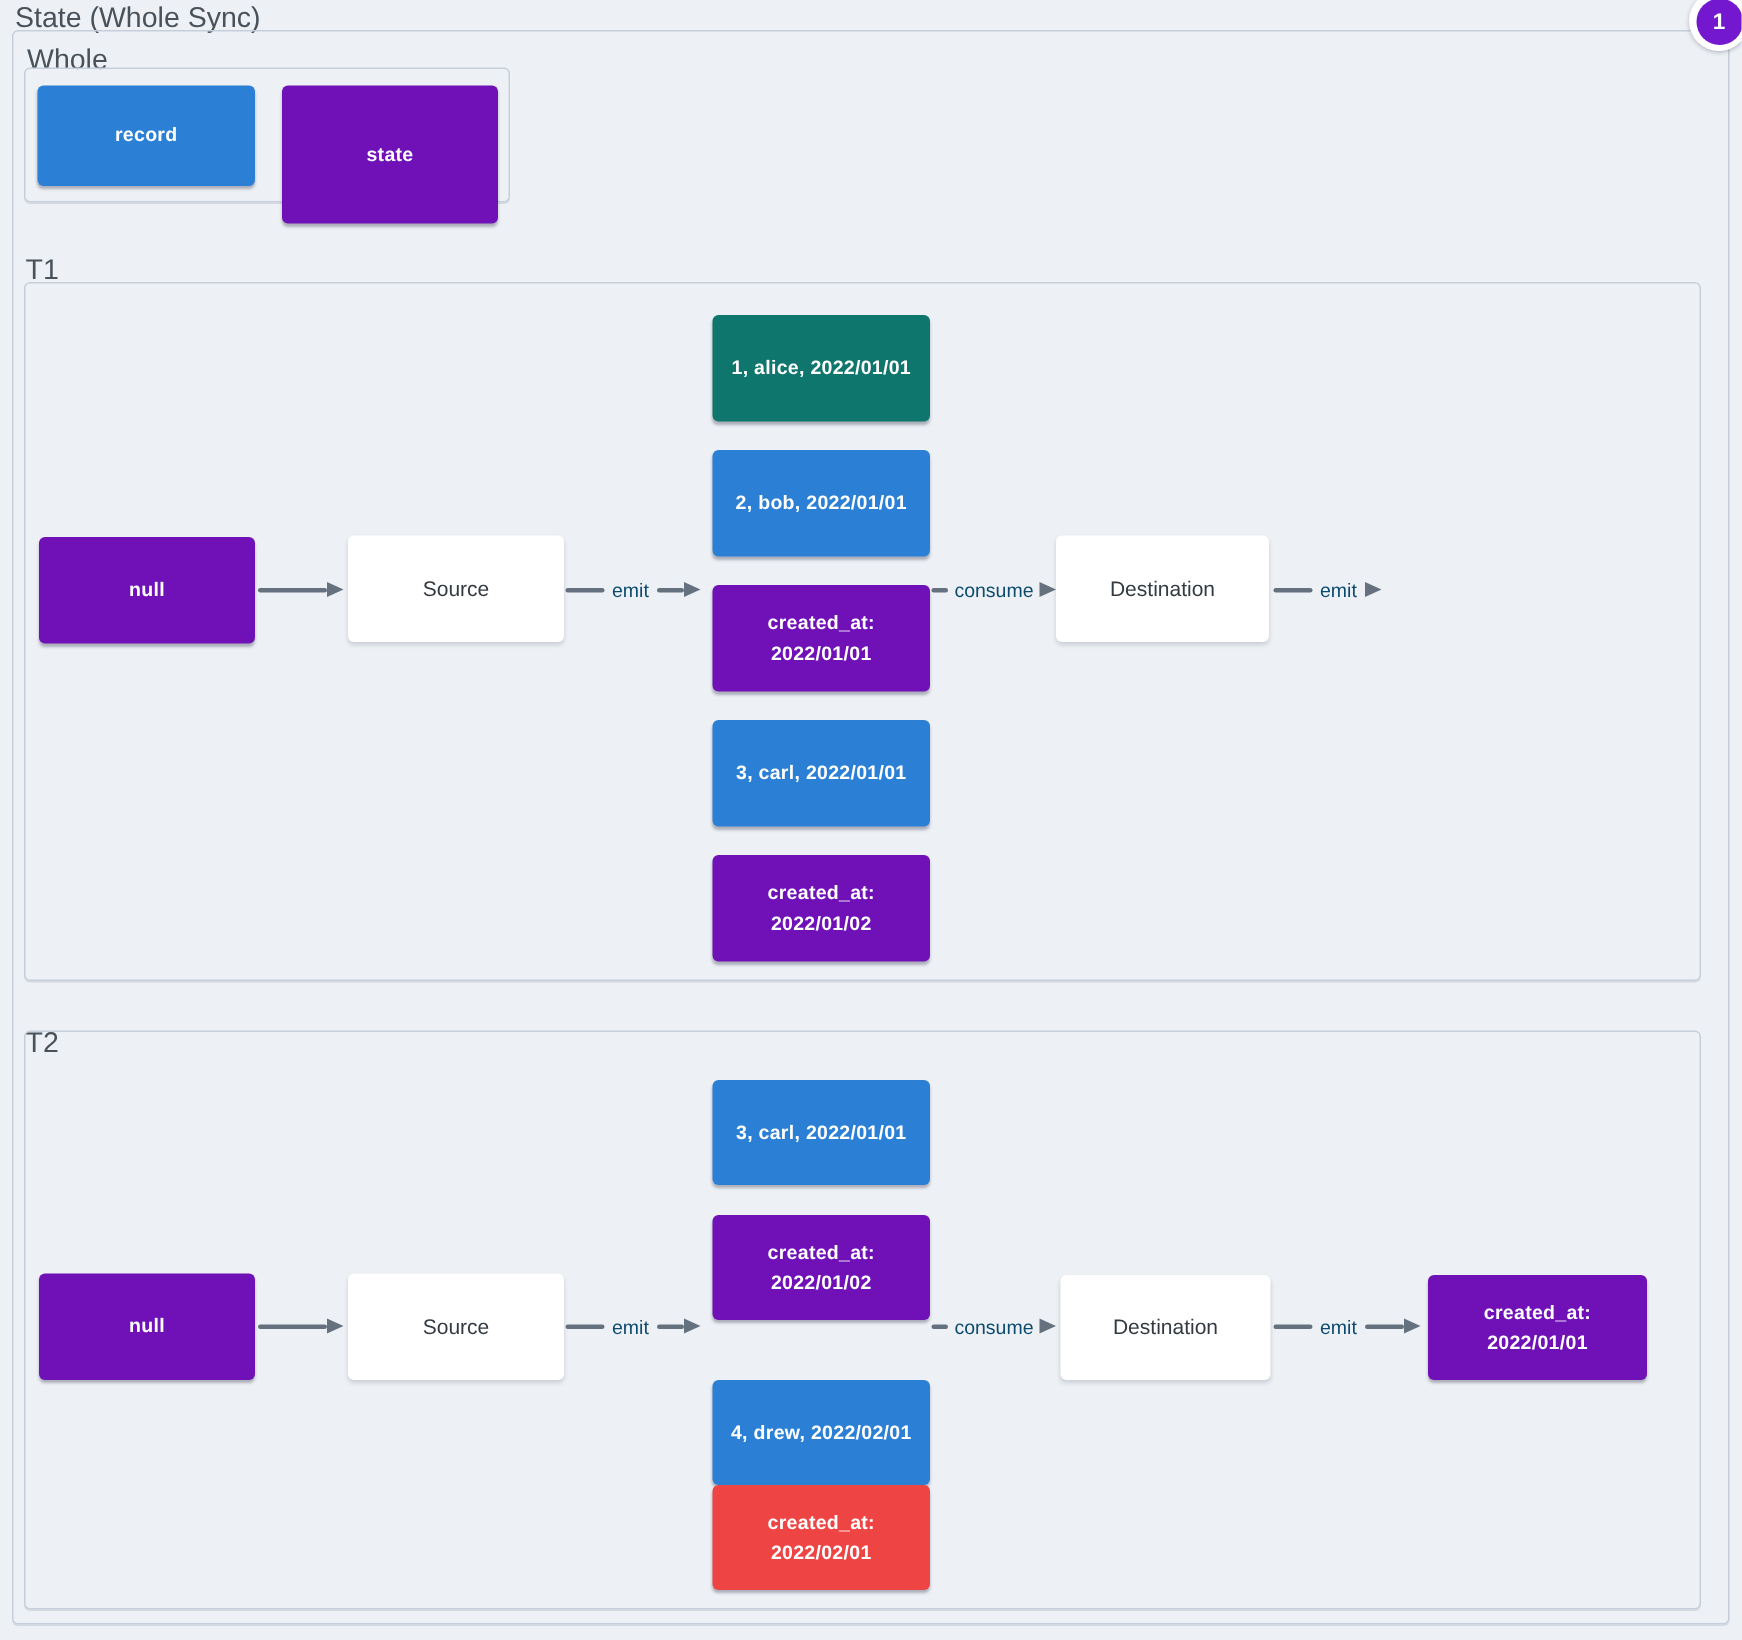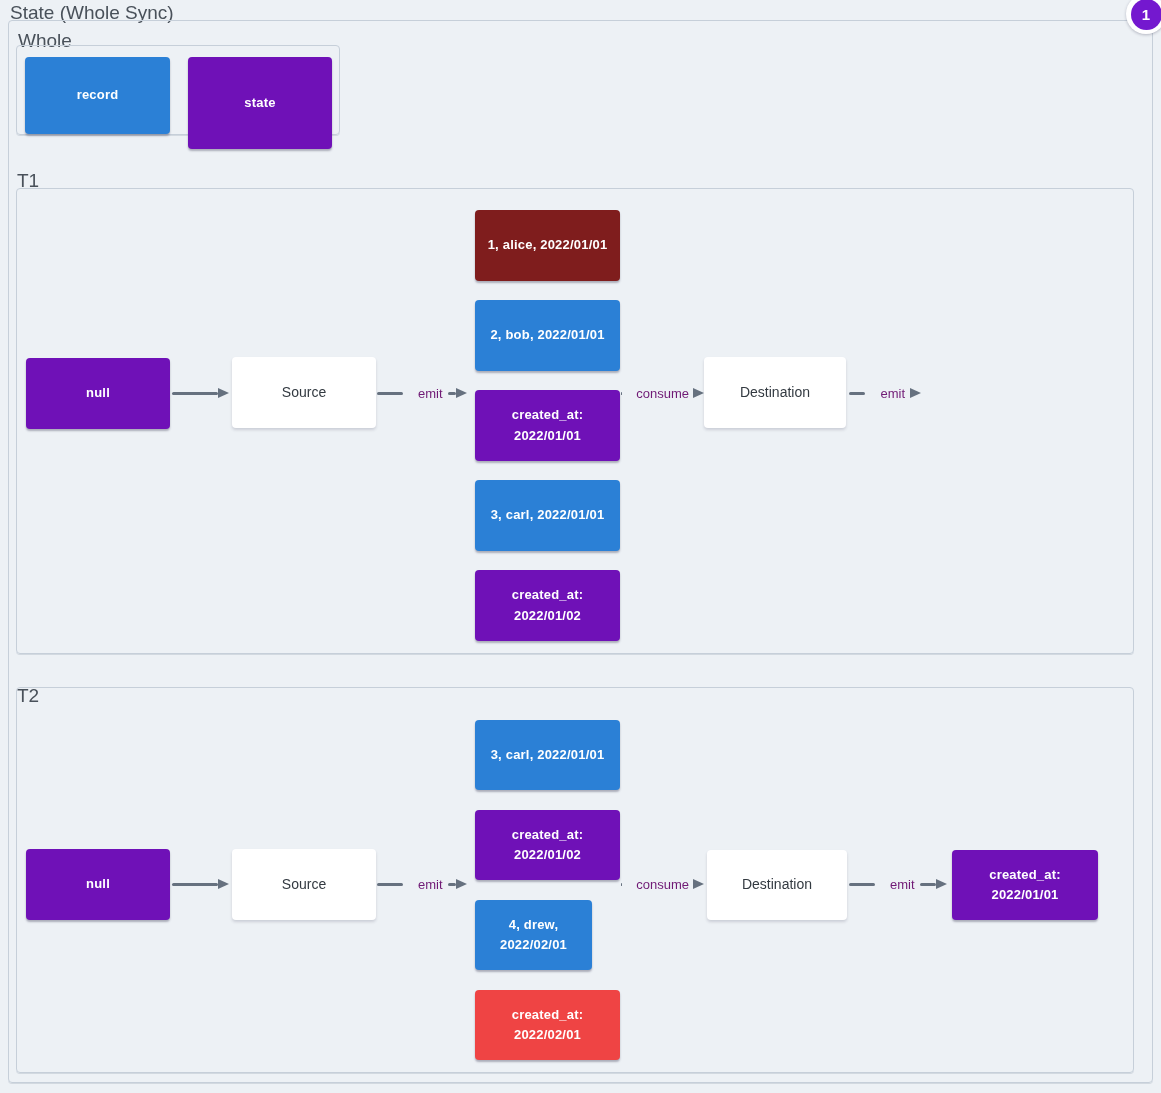--- a/index.html
+++ b/index.html
@@ -65,24 +65,23 @@
   }
   .edge .grow { flex:1; }
   .edge .head {
     width:0; height:0;
     border-top:5px solid transparent;
     border-bottom:5px solid transparent;
     border-left:11px solid #66717f;
   }
   .edge .edge-label {
     font-size:13px;
-    color:#701a75;
+    color:#0c4a6e;
     padding:0 5px;
     white-space:nowrap;
-    margin-left:10px;
   }
 
   .badge {
     position:absolute;
     width:40px; height:40px;
     background:#ffffff;
     border-radius:50%;
     display:flex;
     align-items:center;
     justify-content:center;
@@ -104,21 +103,21 @@
 </head>
 <body>
 
 <div class="canvas">
 
   <div class="frame-label" style="left:10px; top:2px;">State (Whole Sync)</div>
   <div class="frame" style="left:8px; top:20px; width:1145px; height:1063px;"></div>
 
   <div class="frame-label" style="left:18px; top:30px;">Whole</div>
   <div class="frame" style="left:16px; top:45px; width:324px; height:90px;"></div>
-  <div class="node colored record-fallback" style="left: 25px; top: 57px; width: 145px; height: 77px; background-color: rgb(43, 128, 214);">record</div>
+  <div class="node colored record-fallback" style="left: 25px; top: 57px; width: 145px; height: 67px; background-color: rgb(43, 128, 214);">record</div>
   <div class="node colored" style="left: 188px; top: 57px; width: 144px; height: 92px; background-color: rgb(111, 17, 183);">state</div>
 
   <div class="frame-label" style="left:17px; top:170px;">T1</div>
   <div class="frame" style="left:16px; top:188px; width:1118px; height:466px;"></div>
 
   <div class="node colored" style="left: 26px; top: 358px; width: 144px; height: 71px; background-color: rgb(111, 17, 183);">null</div>
 
   <div class="edge" style="left:172px; top:387px; width:57px;">
     <div class="seg grow"></div>
     <div class="head"></div>
@@ -126,21 +125,21 @@
 
   <div class="node white" style="left:232px; top:357px; width:144px; height:71px;">Source</div>
 
   <div class="edge" style="left:377px; top:387px; width:90px;">
     <div class="seg" style="width:26px;"></div>
     <div class="edge-label">emit</div>
     <div class="seg grow"></div>
     <div class="head"></div>
   </div>
 
-  <div class="node colored record-fallback" style="left: 475px; top: 210px; width: 145px; height: 71px; background-color: #7f1d1d;">1, alice, 2022/01/01</div>
+  <div class="node colored record-fallback" style="left: 475px; top: 210px; width: 145px; height: 71px; background-color: #0f766e;">1, alice, 2022/01/01</div>
   <div class="node colored record-fallback" style="left: 475px; top: 300px; width: 145px; height: 71px; background-color: rgb(43, 128, 214);">2, bob, 2022/01/01</div>
   <div class="node colored" style="left: 475px; top: 390px; width: 145px; height: 71px; background-color: rgb(111, 17, 183);">created_at: 2022/01/01</div>
   <div class="node colored record-fallback" style="left: 475px; top: 480px; width: 145px; height: 71px; background-color: rgb(43, 128, 214);">3, carl, 2022/01/01</div>
   <div class="node colored" style="left: 475px; top: 570px; width: 145px; height: 71px; background-color: rgb(111, 17, 183);">created_at: 2022/01/02</div>
 
   <div class="edge" style="left:621px; top:387px; width:83px;">
     <div class="seg" style="width:13px;"></div>
     <div class="edge-label" style="padding:0 4px;">consume</div>
     <div class="seg grow"></div>
     <div class="head"></div>
@@ -169,21 +168,21 @@
 
   <div class="edge" style="left:377px; top:878px; width:90px;">
     <div class="seg" style="width:26px;"></div>
     <div class="edge-label">emit</div>
     <div class="seg grow"></div>
     <div class="head"></div>
   </div>
 
   <div class="node colored record-fallback" style="left: 475px; top: 720px; width: 145px; height: 70px; background-color: rgb(43, 128, 214);">3, carl, 2022/01/01</div>
   <div class="node colored" style="left: 475px; top: 810px; width: 145px; height: 70px; background-color: rgb(111, 17, 183);">created_at: 2022/01/02</div>
-  <div class="node colored record-fallback" style="left: 475px; top: 900px; width: 117px; height: 70px; background-color: rgb(43, 128, 214);">4, drew, 2022/02/01</div>
+  <div class="node colored record-fallback" style="left: 475px; top: 920px; width: 145px; height: 70px; background-color: rgb(43, 128, 214);">4, drew, 2022/02/01</div>
   <div class="node colored" style="left: 475px; top: 990px; width: 145px; height: 70px; background-color: #ef4444;">created_at: 2022/02/01</div>
 
   <div class="edge" style="left:621px; top:878px; width:83px;">
     <div class="seg" style="width:13px;"></div>
     <div class="edge-label" style="padding:0 4px;">consume</div>
     <div class="seg grow"></div>
     <div class="head"></div>
   </div>
 
   <div class="node white" style="left:707px; top:850px; width:140px; height:70px;">Destination</div>

